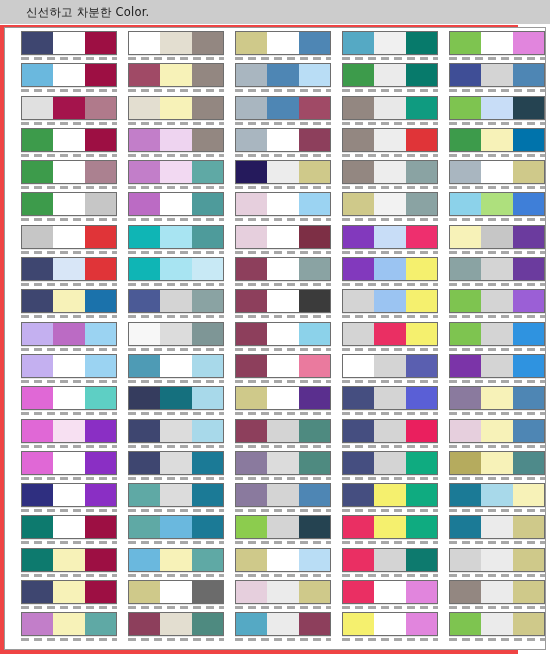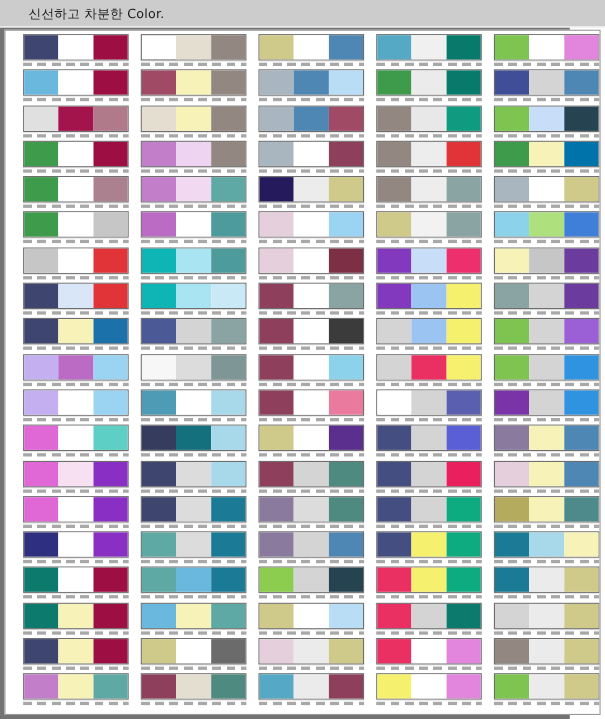--- a/index.html
+++ b/index.html
@@ -12,21 +12,21 @@
     width: 550px;
     height: 654px;
     font-family: "Liberation Sans", sans-serif;
     overflow: hidden;
   }
 
   #app {
     position: relative;
     width: 518px;
     height: 654px;
-    background: #737373;
+    background: #ef4444;
     box-sizing: border-box;
   }
 
   
   #titlebar {
     position: absolute;
     left: 0;
     top: 0;
     width: 550px;
     height: 25px;

